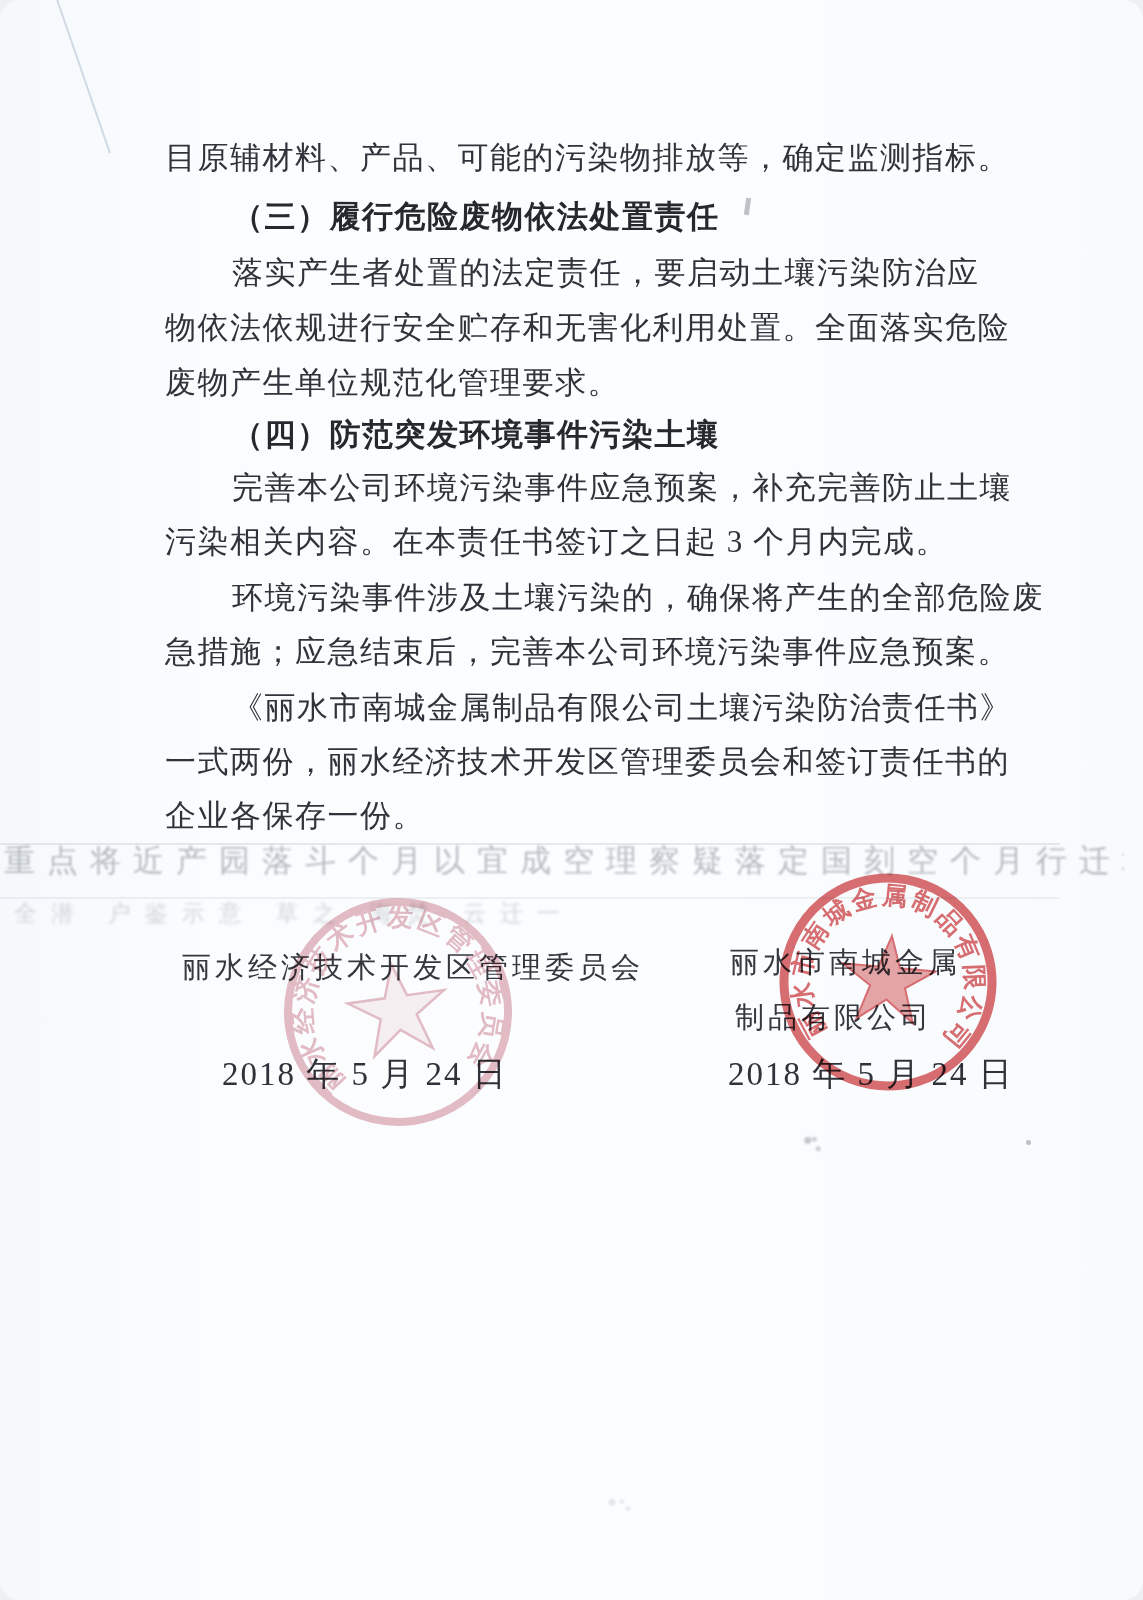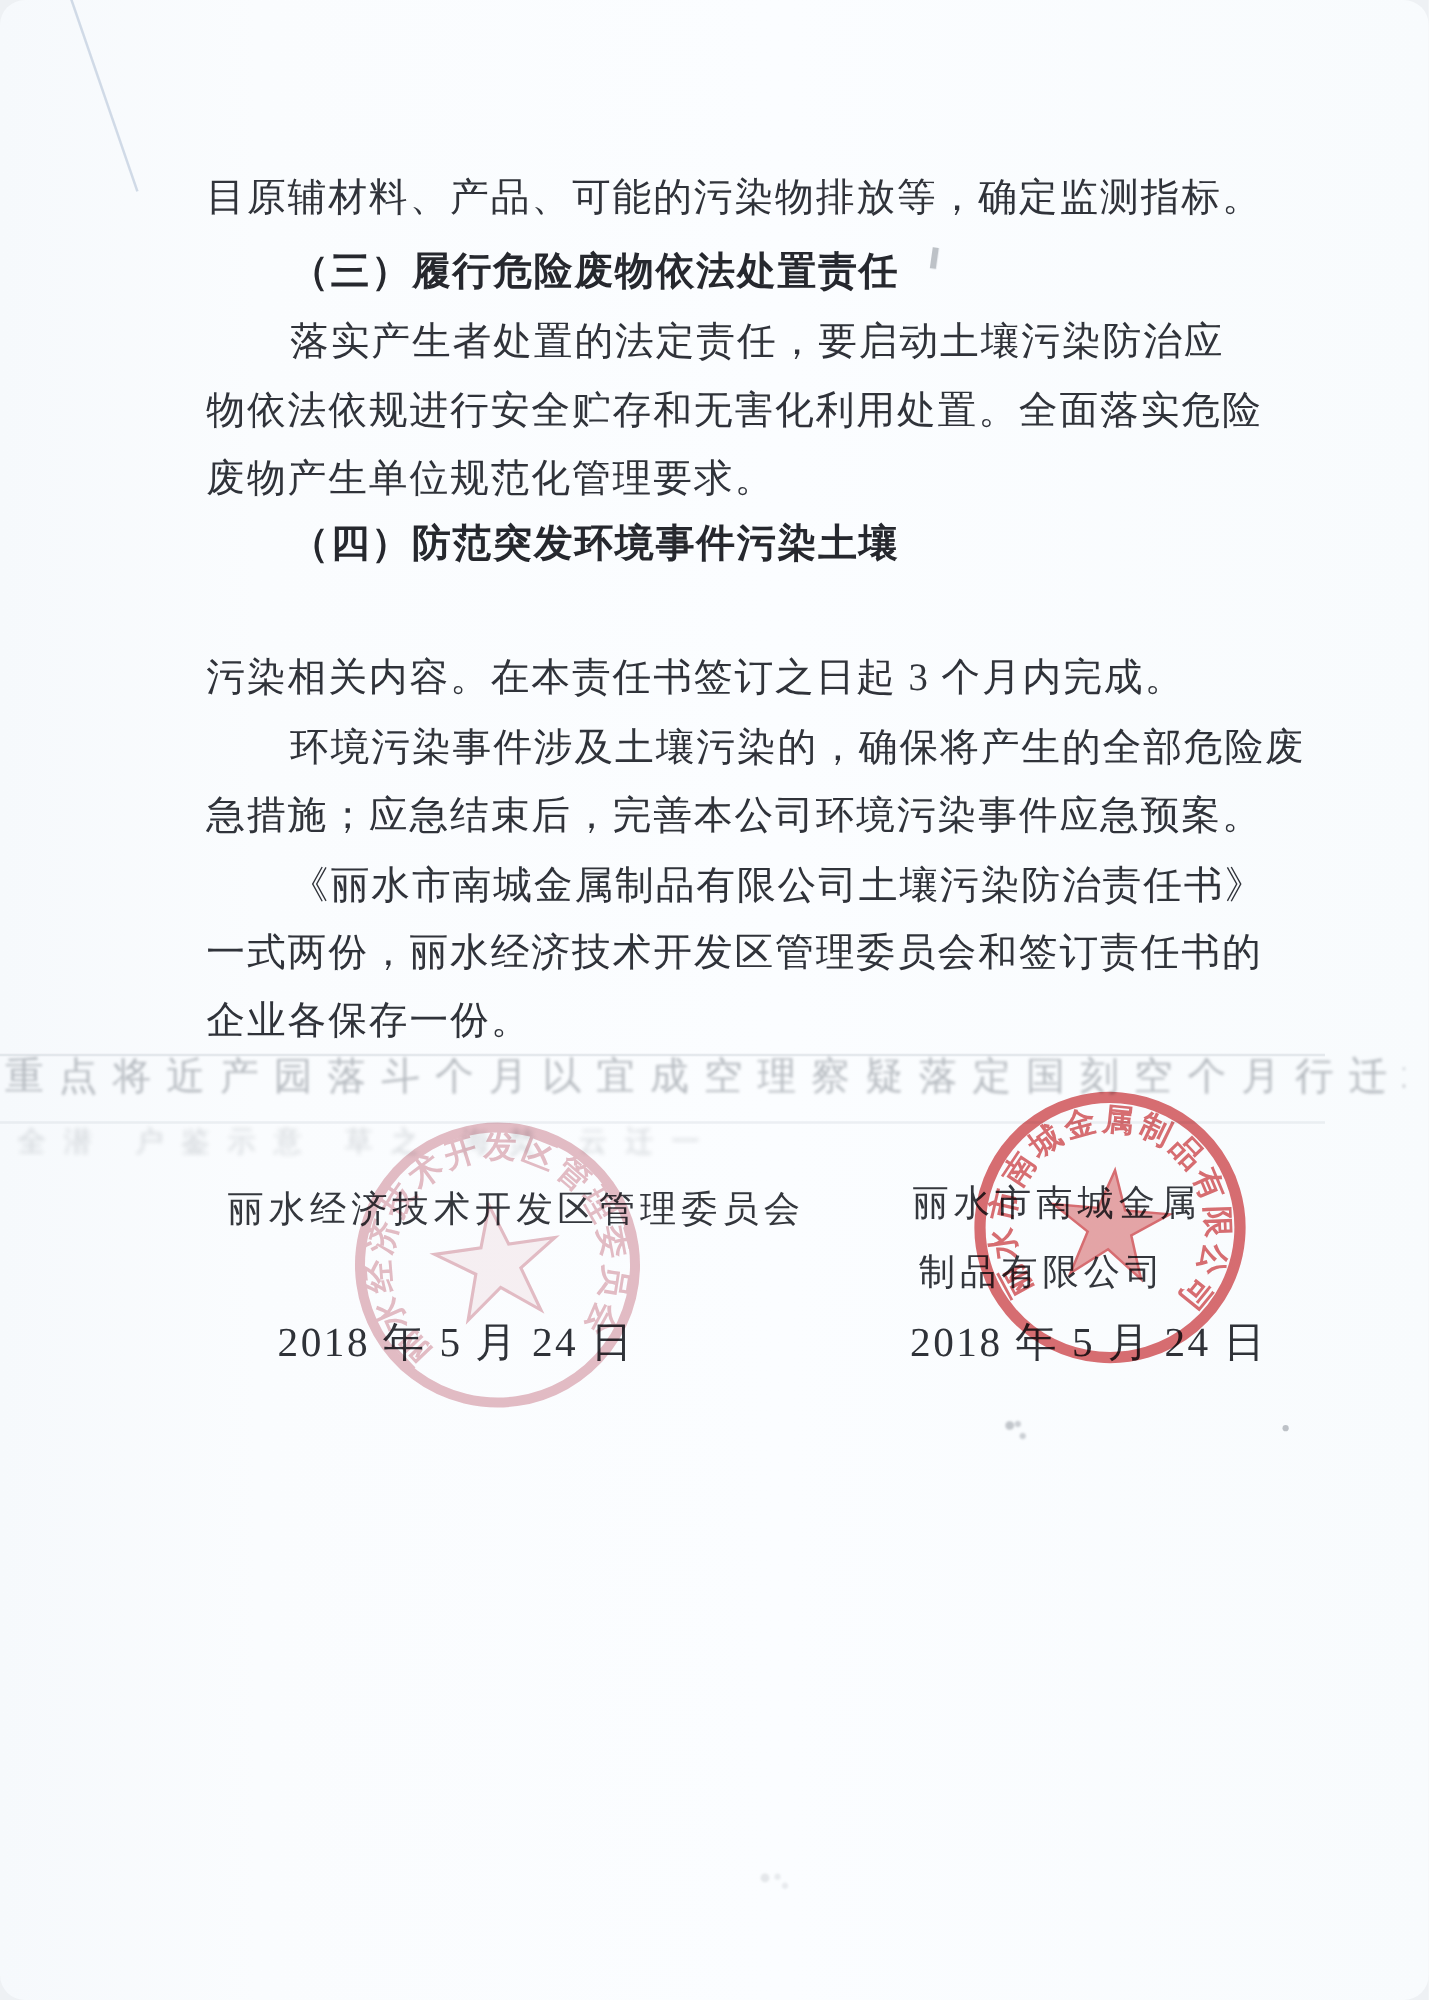--- a/index.html
+++ b/index.html
@@ -58,20 +58,21 @@
   <div class="crease"></div>
   <div class="streak" style="top:843px;"></div>
   <div class="streak" style="top:897px;opacity:.3;"></div>
 
   <div class="bl" style="left:165px;top:137px;">目原辅材料、产品、可能的污染物排放等，确定监测指标。</div>
   <div class="bl hd" style="left:232px;top:196px;">（三）履行危险废物依法处置责任</div>
   <div class="bl" style="left:232px;top:252px;">落实产生者处置的法定责任，要启动土壤污染防治应</div>
   <div class="bl" style="left:165px;top:307px;">物依法依规进行安全贮存和无害化利用处置。全面落实危险</div>
   <div class="bl" style="left:165px;top:362px;">废物产生单位规范化管理要求。</div>
   <div class="bl hd" style="left:232px;top:414px;">（四）防范突发环境事件污染土壤</div>
+  <div class="bl" style="left:232px;top:467px;">完善本公司环境污染事件应急预案，补充完善防止土壤</div>
   <div class="bl" style="left:165px;top:521px;text-align:right;">污染相关内容。在本责任书签订之日起 3 个月内完成。</div>
   <div class="bl" style="left:232px;top:577px;">环境污染事件涉及土壤污染的，确保将产生的全部危险废</div>
   <div class="bl" style="left:165px;top:631px;">急措施；应急结束后，完善本公司环境污染事件应急预案。</div>
   <div class="bl" style="left:232px;top:687px;">《丽水市南城金属制品有限公司土壤污染防治责任书》</div>
   <div class="bl" style="left:165px;top:741px;">一式两份，丽水经济技术开发区管理委员会和签订责任书的</div>
   <div class="bl" style="left:165px;top:795px;">企业各保存一份。</div>
 
   <div class="bleed bleed1">重点将近产园落斗个月以宜成空理察疑落定国刻空个月行迁域完豪暴除生产适记</div>
   <div class="bleed bleed2">全潜 户鉴示意 草之 海焚 云迁一</div>
 

